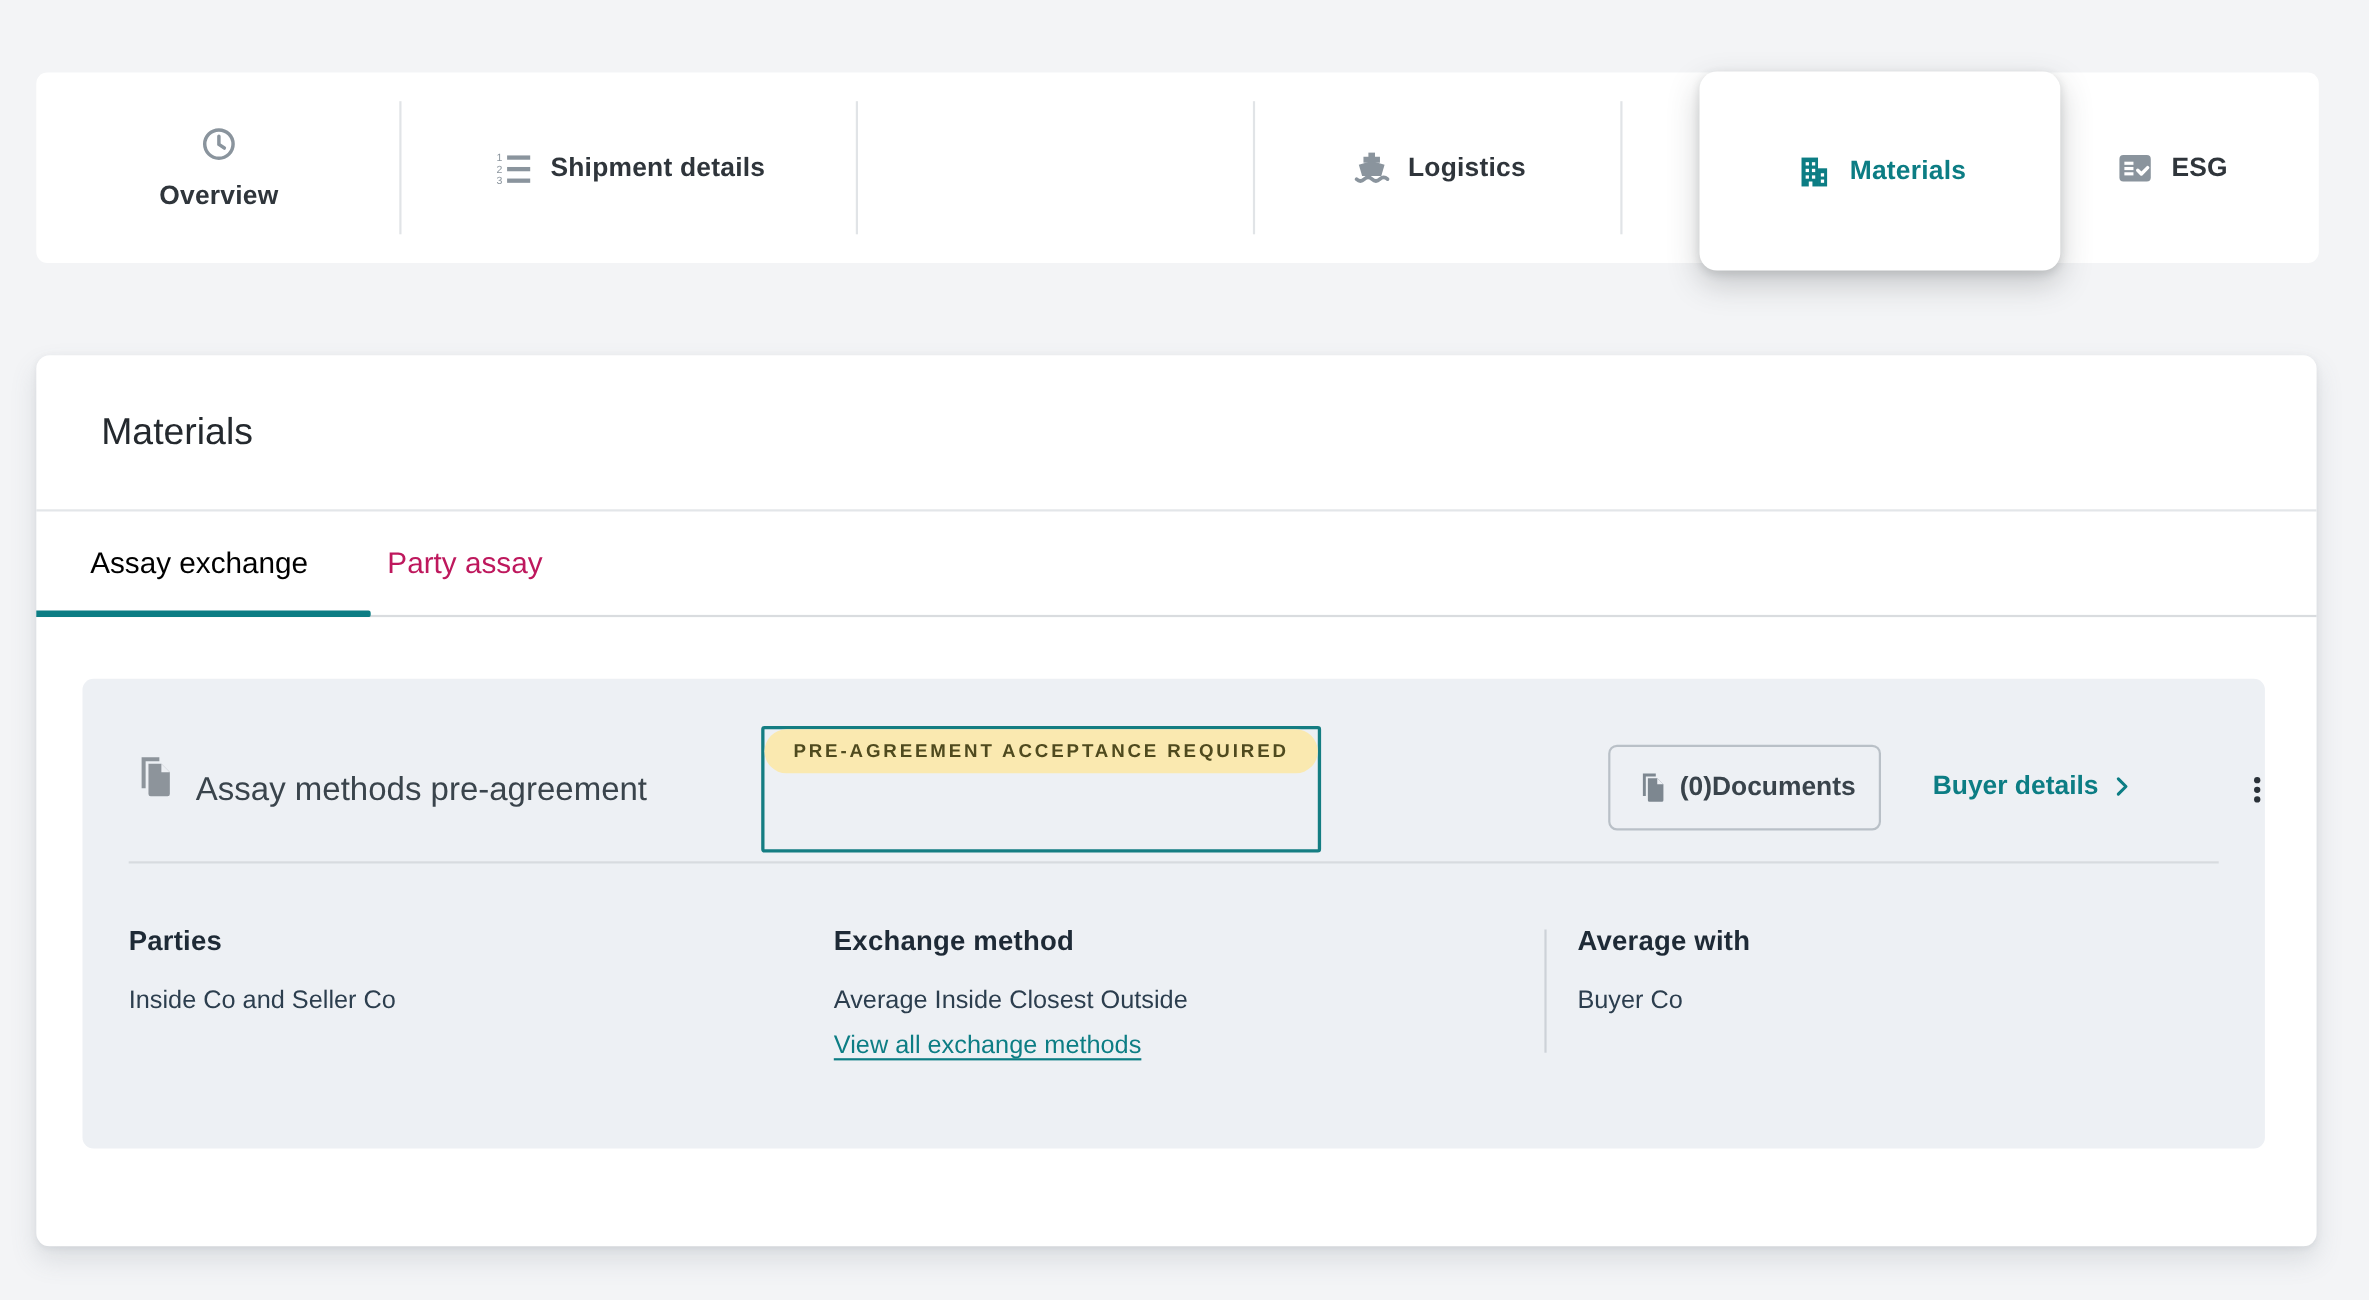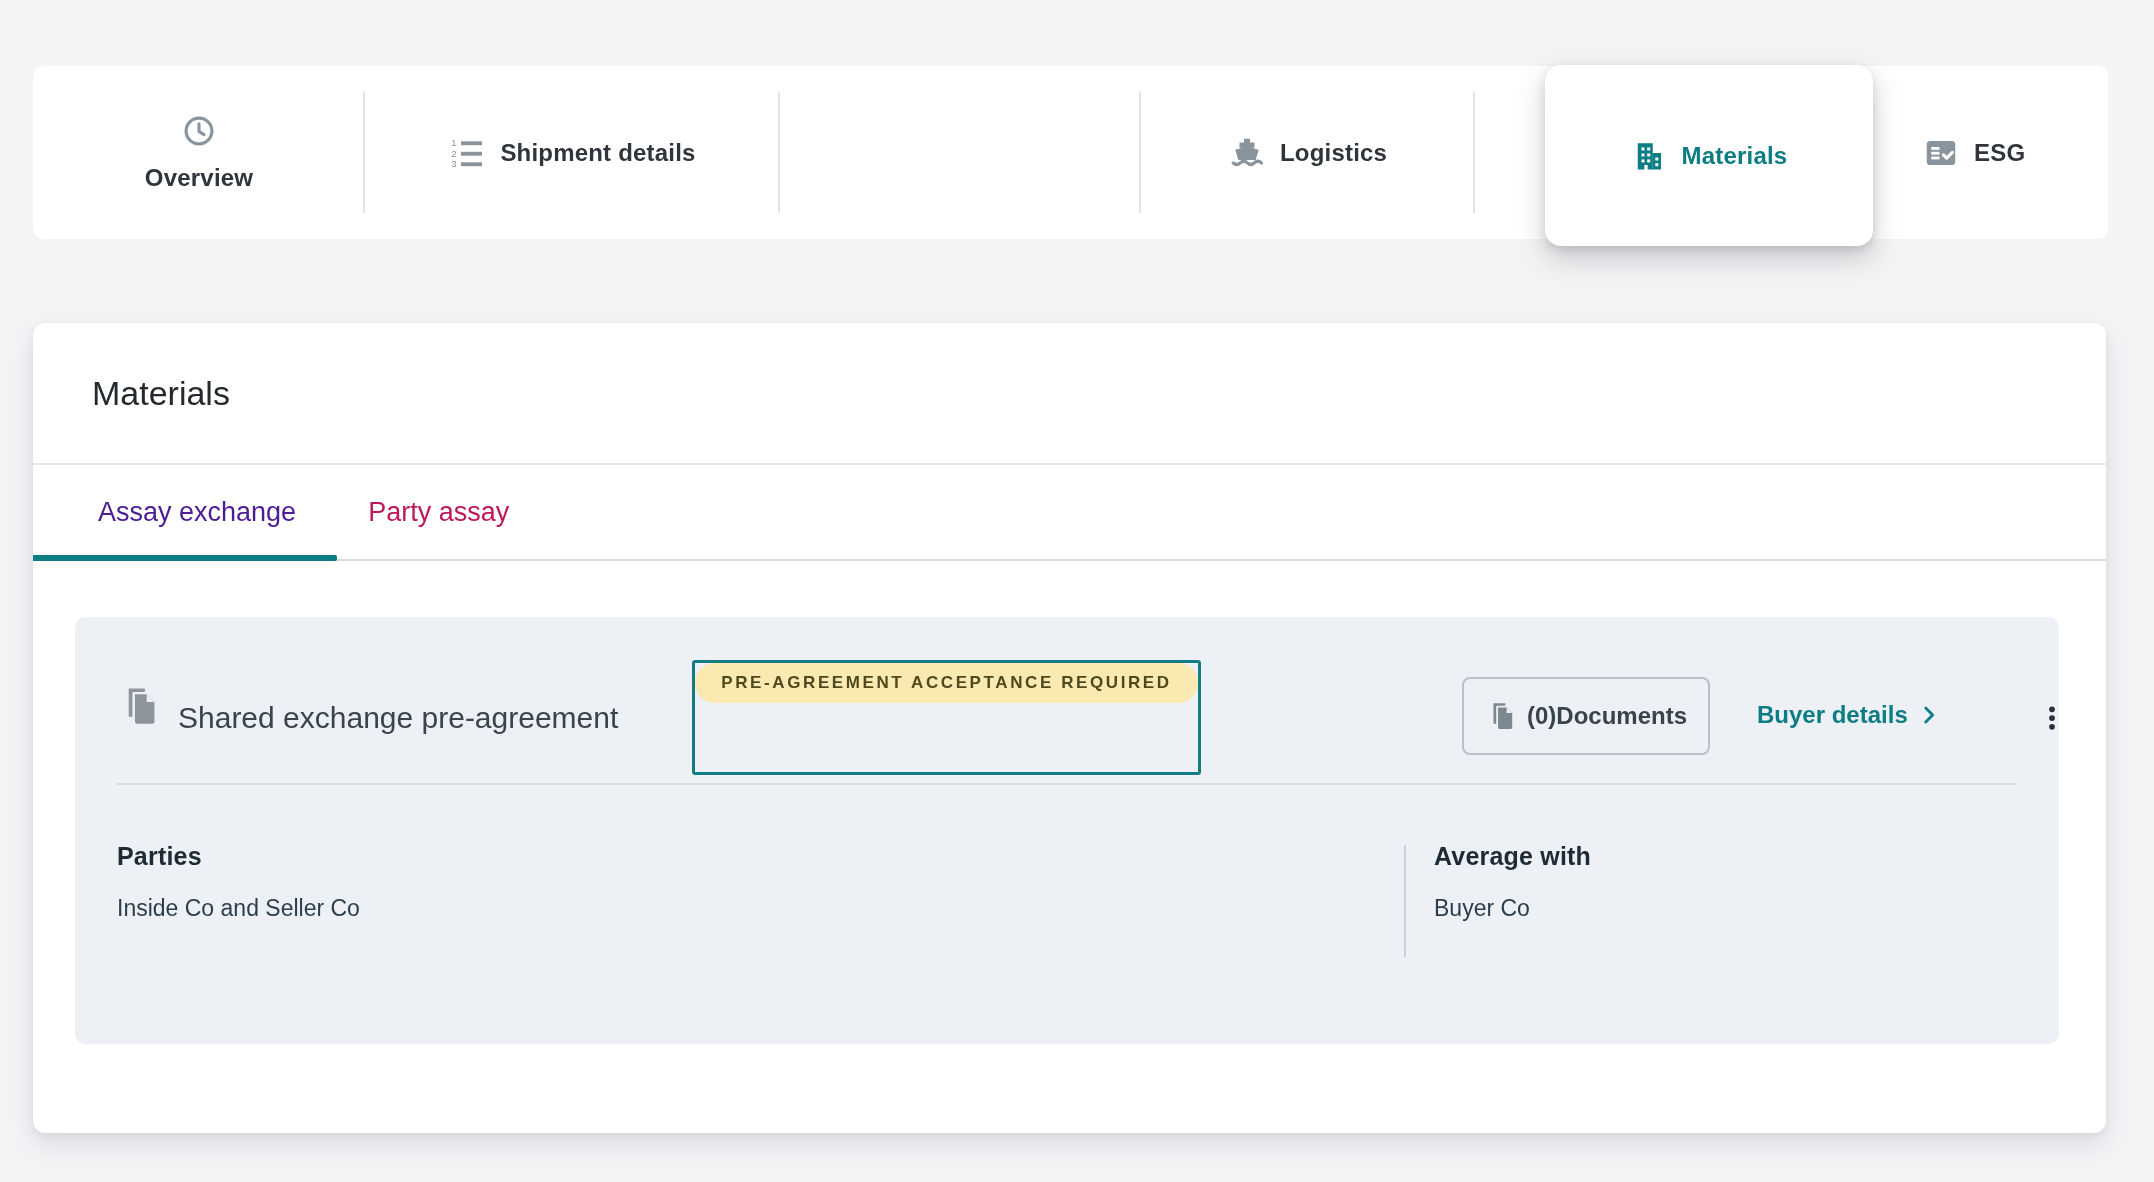--- a/index.html
+++ b/index.html
@@ -55,21 +55,21 @@
     padding-left:59px; border-bottom:2px solid #e3e6e9;
   }
   .card-title { font-size:34px; font-weight:400; color:#24292e; }
 
   .tabs-row {
     position:relative; height:96px;
     border-bottom:2px solid #d9dcdf;
     display:flex; align-items:center;
   }
   .tab { font-size:27px; cursor:pointer; }
-  .tab-active { color:#4c1d95; margin-left:65px; }
+  .tab-active { color:#000000; margin-left:49px; }
   .tab-inactive { color:#be185d; margin-left:72px; }
   .tab-underline {
     position:absolute; left:0; bottom:-2px;
     width:304px; height:6px; background:#0c7d84; border-radius:0 2px 2px 0;
   }
 
   
   .agreement-card {
     position:absolute; left:42px; top:294px;
     width:1984px; height:427px;
@@ -239,21 +239,21 @@
   <div class="agreement-card">
 
     <div class="agr-row">
       <span class="file-copy-icon">
         <svg viewBox="0 0 24 24" width="44" height="44">
           <path d="M6.4 2.4h8.8v2h-6.8v13.4h-2z" fill="#8d949b"></path>
           <path d="M9.8 5.6h6.4l4.2 4.2v10.8a1.1 1.1 0 0 1-1.1 1.1H10.9a1.1 1.1 0 0 1-1.1-1.1z" fill="#8d949b"></path>
           <path d="M16.2 5.6v4.2h4.2z" fill="#edf0f4"></path>
         </svg>
       </span>
-      <span class="agr-title">Shared exchange pre-agreement</span>
+      <span class="agr-title">Assay methods pre-agreement</span>
 
       <div class="badge-outline">
         <span class="status-badge">PRE-AGREEMENT ACCEPTANCE REQUIRED</span>
       </div>
 
       <button class="docs-btn">
         <span class="file-copy-sm">
           <svg viewBox="0 0 24 24" width="32" height="32">
             <path d="M6.4 2.4h8.8v2h-6.8v13.4h-2z" fill="#7d8790"></path>
             <path d="M9.8 5.6h6.4l4.2 4.2v10.8a1.1 1.1 0 0 1-1.1 1.1H10.9a1.1 1.1 0 0 1-1.1-1.1z" fill="#7d8790"></path>
@@ -281,20 +281,25 @@
       </div>
     </div>
 
     <div class="agr-divider"></div>
 
     <div class="field f1">
       <div class="field-label">Parties</div>
       <div class="field-value">Inside Co and Seller Co</div>
     </div>
 
+    <div class="field f2">
+      <div class="field-label">Exchange method</div>
+      <div class="field-value">Average Inside Closest Outside</div>
+      <a class="field-link">View all exchange methods</a>
+    </div>
 
     <div class="col-sep"></div>
 
     <div class="field f3">
       <div class="field-label">Average with</div>
       <div class="field-value">Buyer Co</div>
     </div>
 
   </div>
 </section>

